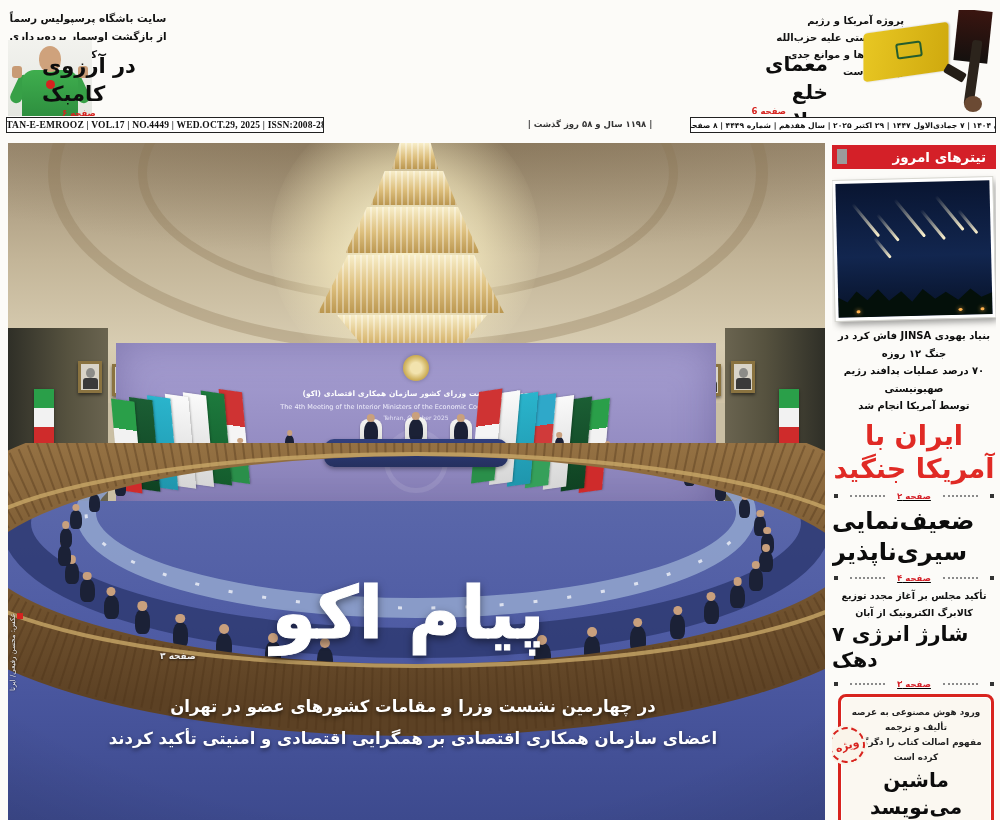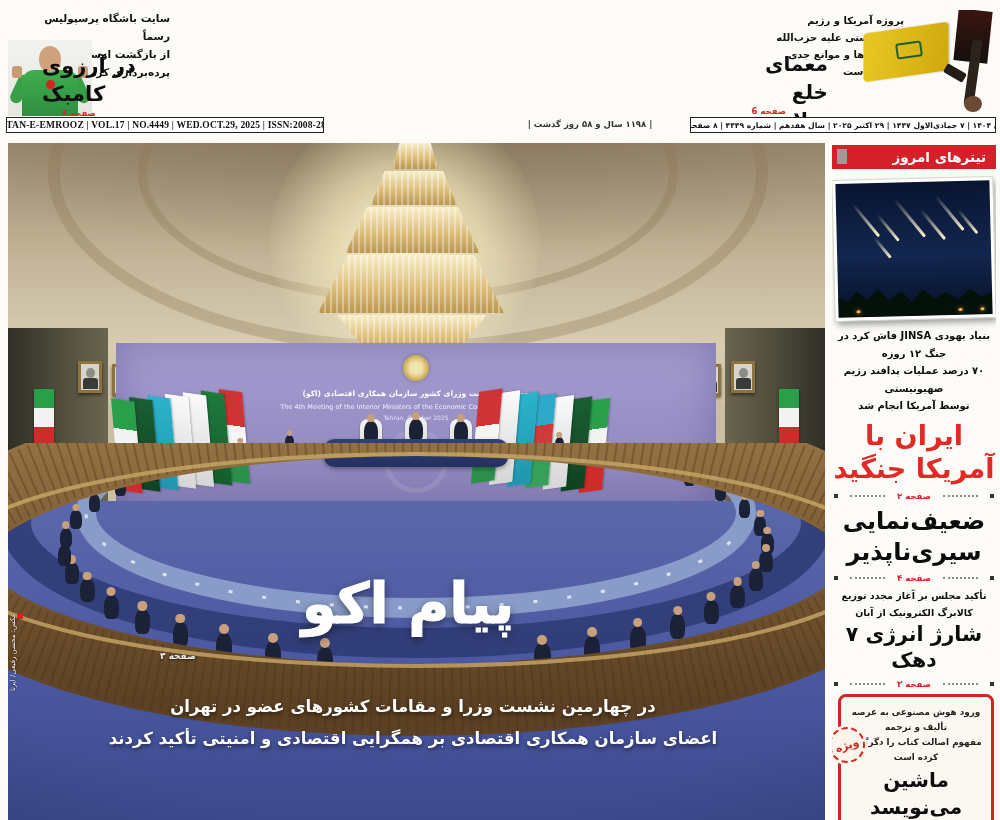--- a/index.html
+++ b/index.html
@@ -6,21 +6,21 @@
   html,body { width:1000px; height:820px; overflow:hidden; background:#fcfbf8;
               font-family:"DejaVu Sans", sans-serif; }
   .page { position:relative; width:1000px; height:820px; background:#fcfbf8; direction:rtl; }
 
   
   .header { position:absolute; top:0; left:0; width:1000px; height:142px; }
 
   
   .tl-story { position:absolute; left:6px; top:4px; width:264px; height:110px; direction:rtl; }
   .tl-kicker { position:absolute; right:100px; left:0; top:6px; font-size:10.5px; font-weight:bold;
-               color:#111; text-align:right; line-height:1.7; direction:rtl;margin-left:20px; }
+               color:#111; text-align:center; line-height:1.7; direction:rtl; }
   .tl-head { position:absolute; left:0; top:48px; width:160px; text-align:left; font-weight:900;
              font-size:21px; color:#0d0d0d; line-height:1.35;margin-left:36px; }
   .tl-page { position:absolute; left:56px; top:104px; font-size:8.5px; color:#d6231f; font-weight:bold; }
   .footballer { position:absolute; left:200px; right:178px; top:36px; width:84px; height:76px; overflow:hidden; }
   .footballer .bg { position:absolute; inset:0; background:linear-gradient(180deg,#f2f2ee, #e4e6e0); }
   .footballer .torso { position:absolute; left:14px; top:30px; width:56px; height:46px; border-radius:12px 12px 0 0;
                        background:linear-gradient(180deg,#3fae4e,#2e8f3f); }
   .footballer .head { position:absolute; left:31px; top:6px; width:22px; height:26px; border-radius:50% 50% 45% 45%;
                       background:#cfa27c; }
   .footballer .arm { position:absolute; width:12px; height:30px; background:#37a047; border-radius:6px; }
@@ -146,21 +146,21 @@
            border-radius:8px 8px 3px 3px; z-index:2; box-shadow:0 1px 2px rgba(0,0,0,.3); }
   .head-table { position:absolute; left:316px; top:296px; width:184px; height:28px; background:
                 linear-gradient(180deg,#31407e,#25305f); border-radius:10px; z-index:4; box-shadow:0 2px 4px rgba(0,0,0,.35); }
   .person { position:absolute; background:#1b2136; border-radius:45% 45% 32% 32%; z-index:3; }
   .person::before { content:''; position:absolute; left:50%; top:-.52em; transform:translateX(-50%);
                     width:.6em; height:.6em; border-radius:50%; background:#c9a07d; }
   .vignette { position:absolute; inset:0; z-index:6; pointer-events:none;
               background:radial-gradient(ellipse 120% 100% at 50% 40%, rgba(0,0,0,0) 60%, rgba(0,0,0,.28) 100%); }
 
   .main-head { position:absolute; left:150px; top:428px; width:500px; text-align:center; z-index:7;
-               font-size:56px; font-weight:900; color:#fff; text-shadow:0 3px 8px rgba(0,0,0,.5);
+               font-size:72px; font-weight:900; color:#fff; text-shadow:0 3px 8px rgba(0,0,0,.5);
                -webkit-text-stroke:1px #fff; }
   .main-sub { position:absolute; left:60px; top:548px; width:690px; text-align:center; z-index:7; direction:rtl;
               font-size:16.5px; font-weight:bold; color:#fff; line-height:1.95; text-shadow:0 2px 4px rgba(0,0,0,.55); }
   .main-page { position:absolute; left:152px; top:508px; z-index:7; font-size:9px; color:#f2f2f2; font-weight:bold;
                text-shadow:0 1px 2px rgba(0,0,0,.6); }
   .credit { position:absolute; left:1px; top:470px; z-index:7; writing-mode:vertical-rl; transform:rotate(180deg);
             font-size:7px; color:#f4f4f4; text-shadow:0 0 2px #000; }
   .credit::after { content:''; display:block; width:6px; height:6px; background:#d6231f; margin-top:4px; }
 
   
@@ -176,24 +176,24 @@
   .streak { position:absolute; width:3px; background:linear-gradient(180deg, rgba(255,255,235,0), #fff4cf);
             transform:rotate(-38deg); border-radius:2px; }
   .trees { position:absolute; left:0; right:0; bottom:0; height:42px; background:#04100a;
            clip-path:polygon(0 100%,0 52%,6% 64%,12% 38%,19% 60%,26% 34%,33% 62%,41% 40%,48% 66%,55% 36%,63% 60%,70% 44%,78% 64%,86% 38%,93% 58%,100% 48%,100% 100%); }
   .citylight { position:absolute; bottom:4px; width:4px; height:3px; background:#ffb24d; border-radius:50%; box-shadow:0 0 4px #ffb24d; }
 
   .sb-caption { font-size:10px; font-weight:bold; color:#0d0d0d; text-align:center; line-height:1.75; }
   .sb-head-red { margin-top:4px; text-align:center; font-size:27px; font-weight:900; color:#e02a25;
                  line-height:1.25; letter-spacing:-.5px; }
   .sb-kicker { margin-top:2px; font-size:9.5px; font-weight:bold; color:#111; text-align:center; line-height:1.7; }
-  .sb-head-black { text-align:center; font-size:24px; font-weight:900; color:#0c0c0c; line-height:1.3; letter-spacing:-.5px; }
+  .sb-head-black { text-align:left; font-size:24px; font-weight:900; color:#0c0c0c; line-height:1.3; letter-spacing:-.5px; }
   .sb-head-black.small { font-size:20.5px; }
 
-  .pdiv { display:flex; align-items:center; gap:12px; margin:5px 2px; }
+  .pdiv { display:flex; align-items:center; gap:12px; margin:5px 2px;text-decoration:underline; }
   .pdiv .sq { width:4px; height:4px; background:#333; }
   .pdiv .dots { flex:1; border-top:2px dotted #8a8a8a; height:0; }
   .pdiv .ptxt { color:#d42028; font-size:8.5px; font-weight:bold; }
 
   .special-box { position:relative; margin:4px 2px 2px 6px; border:3px solid #d8241f; border-radius:8px;
                  background:#fbf8f1; padding:8px 6px 6px; box-shadow:0 0 0 1px #fff inset; }
   .special-box .kicker { font-size:8.8px; font-weight:bold; color:#222; text-align:center; line-height:1.7; }
   .special-box .head { margin-top:2px; text-align:center; font-size:20px; font-weight:900; color:#0c0c0c; line-height:1.35; }
   .vizheh { position:absolute; left:-12px; top:30px; width:36px; height:36px; border-radius:50%;
             border:2px dashed #d8241f; background:#faf4ea; color:#d8241f; font-size:11px; font-weight:900;

